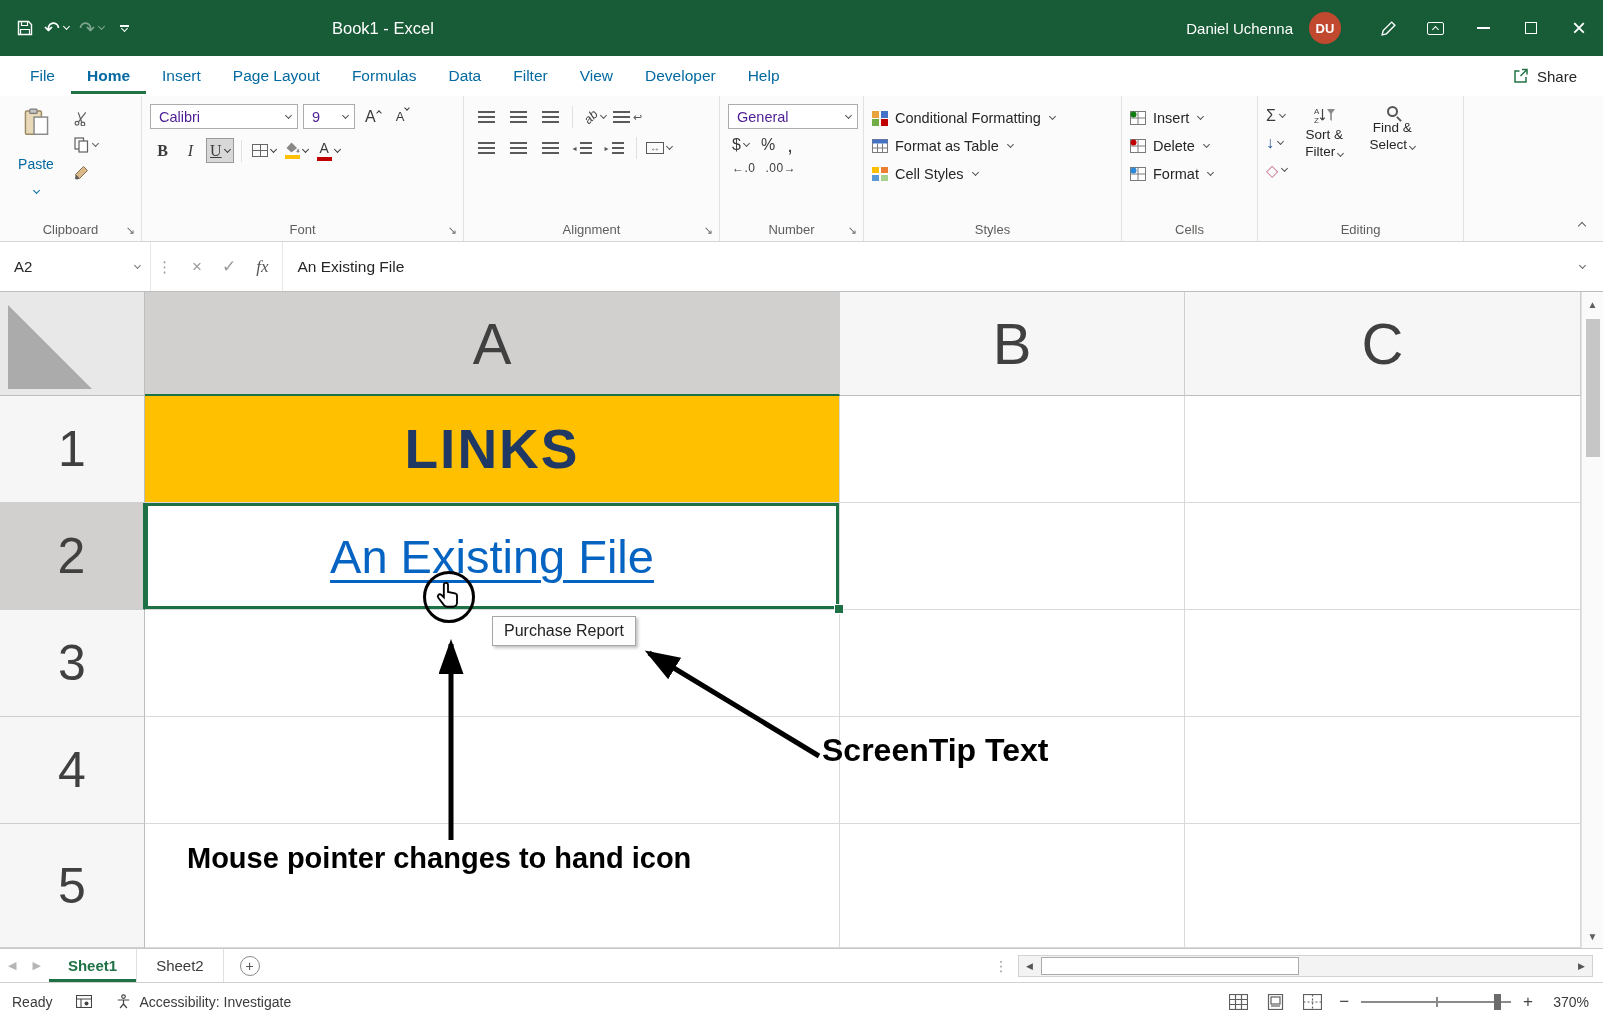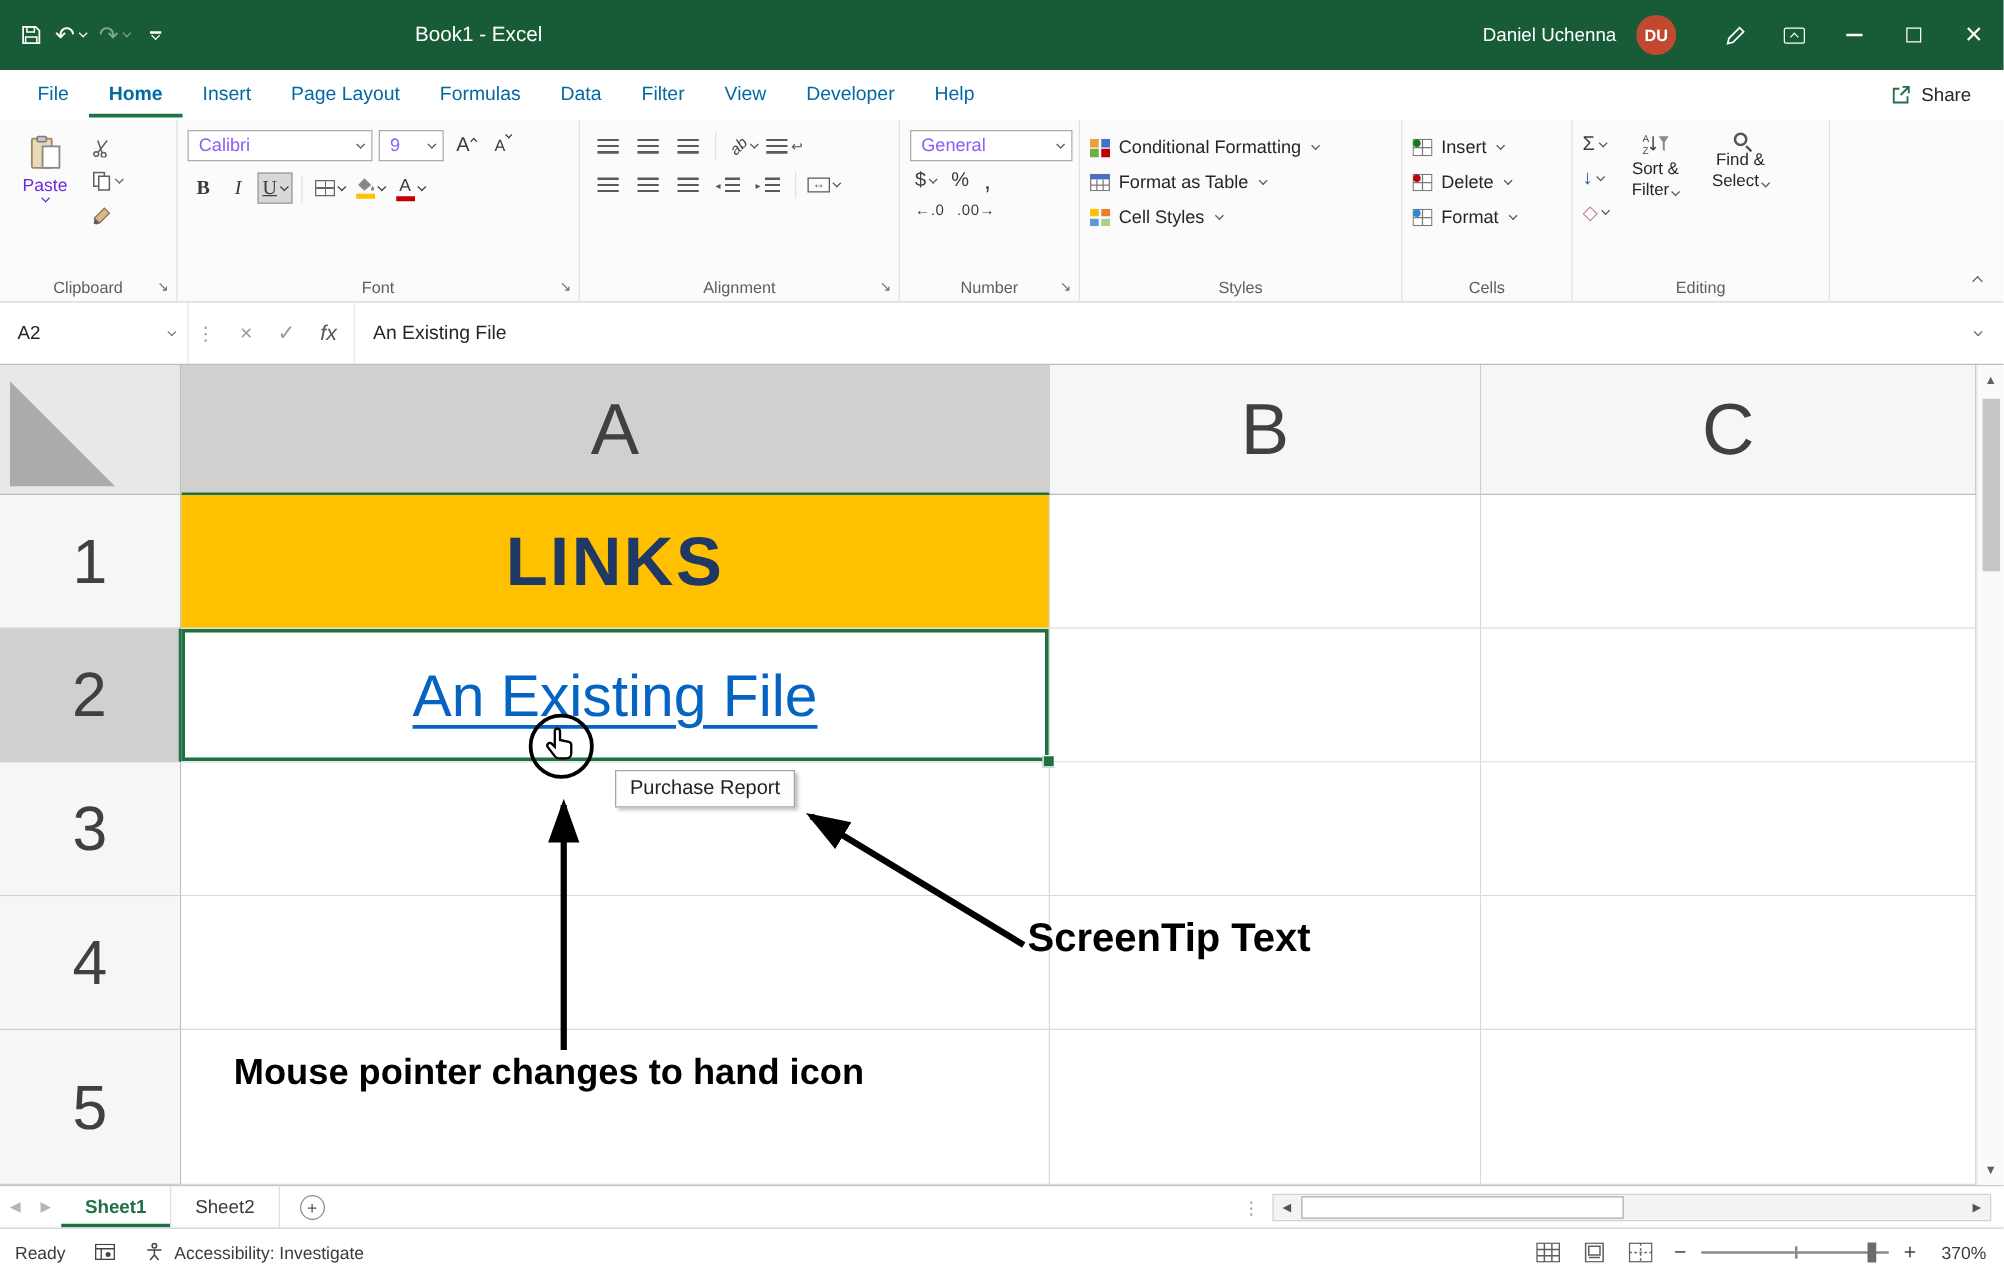--- a/index.html
+++ b/index.html
@@ -37,26 +37,26 @@
 .mtab{padding:9px 16px;color:#0369a1}
 .mtab.active{font-weight:700;box-shadow:inset 0 -3px 0 #217346}
 .share-btn{position:absolute;right:26px;display:flex;align-items:center;gap:8px;font-size:15px;color:#262626}
 
 
 .ribbon{flex:0 0 146px;background:#FBFBFB;display:flex;position:relative;border-bottom:1px solid #D6D6D6}
 .rgroup{position:relative;border-right:1px solid #E3E1DF;padding:8px 8px 24px;display:flex;flex-direction:column;flex:0 0 auto}
 .rg-label{position:absolute;bottom:4px;left:0;right:0;text-align:center;font-size:13px;color:#5F5E5C}
 .launcher{position:absolute;bottom:5px;right:6px;font-size:11px;color:#6a6a6a;line-height:1}
 .clip-content{display:flex;gap:10px}
-.big-btn{width:56px;display:flex;flex-direction:column;align-items:center;gap:3px;padding-top:3px;color:#6d28d9}
+.big-btn{width:56px;display:flex;flex-direction:column;align-items:center;gap:19px;padding-top:3px;color:#0369a1}
 .big-label{font-size:14px}
 .mini-col{display:flex;flex-direction:column;gap:9px;padding-top:5px}
 .mini-btn{display:flex;align-items:center;gap:4px;height:18px;color:#5f5f5f}
 .font-row1{display:flex;gap:5px;align-items:center}
-.combo{border:1px solid #ACACAC;background:#fff;height:25px;display:flex;align-items:center;font-size:14.5px;padding:0 6px 0 8px;gap:6px;color:#8b5cf6}
+.combo{border:1px solid #ACACAC;background:#fff;height:25px;display:flex;align-items:center;font-size:14.5px;padding:0 6px 0 8px;gap:6px;color:#4c1d95}
 .combo .cv{margin-left:auto;color:#555}
 .font-name{width:148px}
 .font-size{width:52px}
 .abtn{display:flex;align-items:flex-start;gap:1px;padding:2px 5px;font-size:16px;color:#3b3b3b}
 .abtn .cv{width:4px;height:4px;border-width:1.3px}
 .font-row2{display:flex;align-items:center;gap:3px;margin-top:9px}
 .fmt-btn{min-width:25px;height:25px;display:flex;align-items:center;justify-content:center;gap:3px;padding:0 3px;font-size:16px;color:#3b3b3b}
 .fmt-btn.pressed{background:#D8D8D8;border:1px solid #999}
 .bg{font-weight:700;font-family:"Liberation Serif",serif}
 .ig{font-style:italic;font-family:"Liberation Serif",serif}
@@ -86,21 +86,21 @@
 .mag2::after{content:"";position:absolute;width:2px;height:6px;background:#555;transform:rotate(-45deg);left:9px;top:8px}
 .ribbon-rest{flex:1;position:relative}
 .collapse-ribbon{position:absolute;right:18px;bottom:8px;color:#5f5f5f}
 
 
 .formula-bar{flex:0 0 50px;display:flex;align-items:stretch;background:#fff;border-bottom:1px solid #BDBDBD}
 .name-box{width:150px;display:flex;align-items:center;padding:0 10px 0 14px;font-size:15px;gap:8px}
 .name-box .cv{margin-left:auto;color:#777}
 .drag-dots{display:flex;align-items:center;color:#9a9a9a;font-size:15px;padding:0 6px;border-left:1px solid #E6E6E6}
 .fx-btns{display:flex;align-items:center;gap:20px;padding:0 14px;color:#9a9a9a;font-size:17px}
-.fx-g{font-family:Liberation Sans, sans-serif;font-style:italic;color:#555}
+.fx-g{font-family:Liberation Serif, serif;font-style:italic;color:#555}
 .formula-value{flex:1;display:flex;align-items:center;font-size:15.5px;padding-left:14px;border-left:1px solid #E6E6E6;color:#262626}
 .fb-chev{display:flex;align-items:center;padding:0 18px;color:#666}
 
 
 .grid-wrap{flex:1;position:relative;display:grid;grid-template-columns:145px 695px 345px 1fr 22px;grid-template-rows:104px 107px 107px 107px 107px 1fr;background:#fff}
 .corner{background:#E8E8E8;border-right:1px solid #BDBDBD;border-bottom:1px solid #BDBDBD;position:relative;overflow:hidden}
 .corner-tri{position:absolute;left:8px;bottom:6px;width:0;height:0;border-bottom:84px solid #ABABAB;border-right:84px solid transparent}
 .col-h{display:flex;align-items:center;justify-content:center;background:#F6F6F6;border-right:1px solid #CFCFCF;border-bottom:1px solid #BDBDBD;font-size:58px;color:#404040}
 .col-h.sel{background:#D2D0CE;border-bottom:2px solid #1E7145}
 .row-h{display:flex;align-items:center;justify-content:center;background:#F6F6F6;border-right:1px solid #BDBDBD;border-bottom:1px solid #CFCFCF;font-size:50px;color:#404040}

